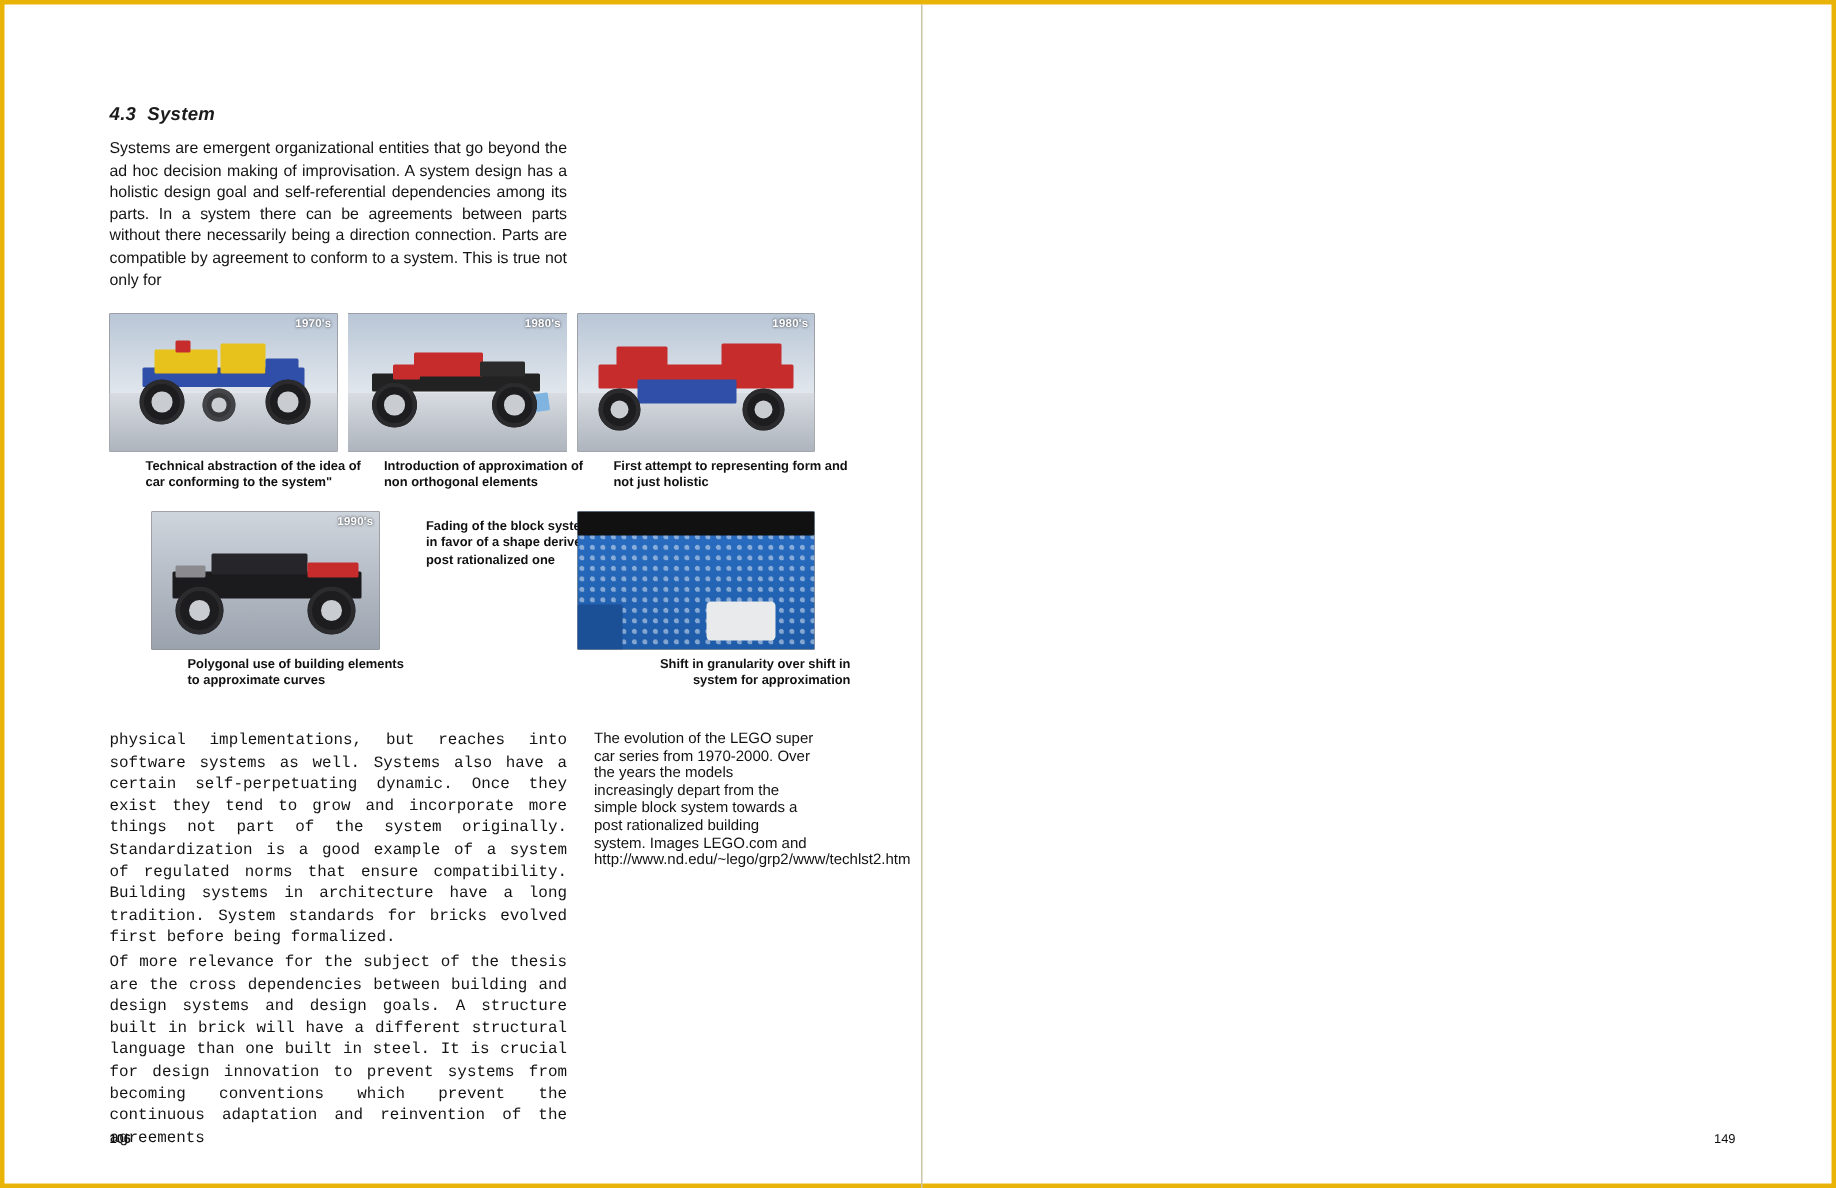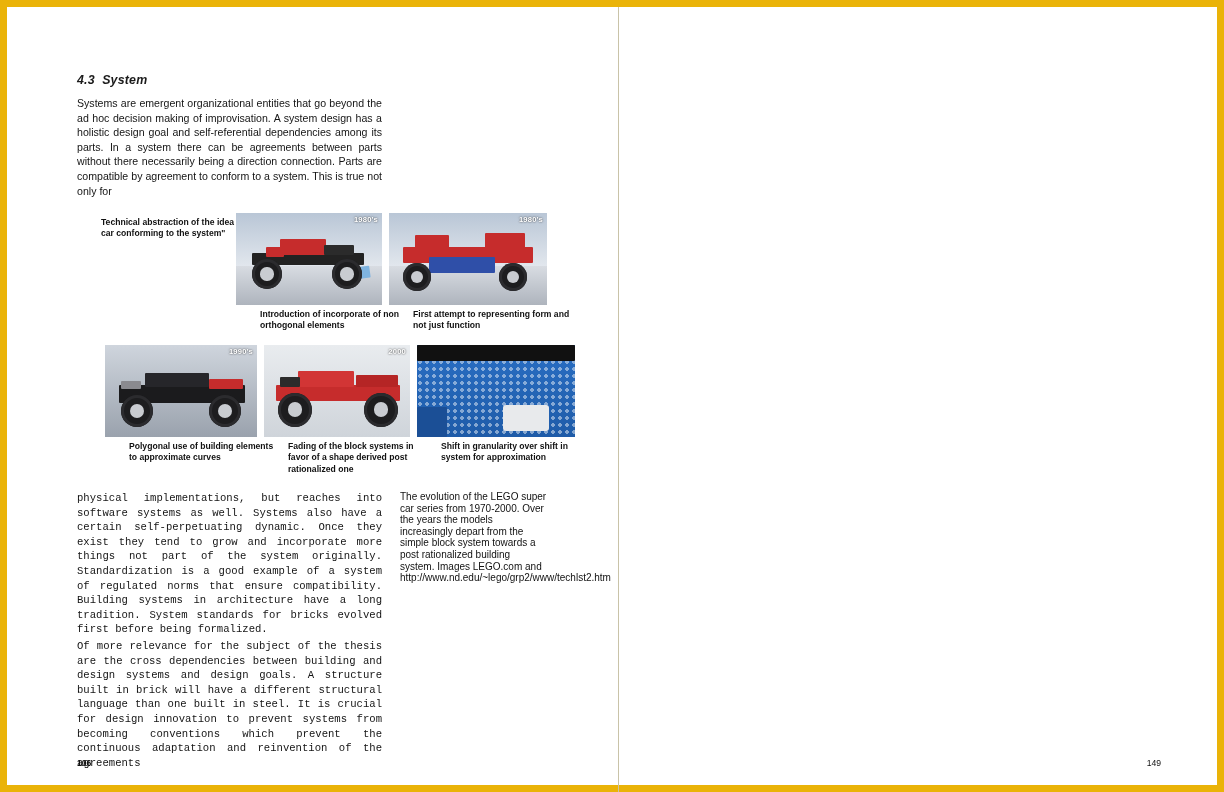--- a/index.html
+++ b/index.html
@@ -3,21 +3,21 @@
 <meta charset="utf-8">
 <style>
   html,body{margin:0;padding:0;}
   body{
     width:1224px;height:792px;
     background:#ffffff;
     font-family:"Liberation Sans", sans-serif;
     color:#1b1b1b;
     overflow:hidden;
   }
-  .spread{position:relative;width:1224px;height:792px;box-sizing:border-box;border:7px solid #eab308;background:#fff;}
+  .spread{position:relative;width:1224px;height:792px;box-sizing:border-box;border:3px solid #eab308;background:#fff;}
   .gutter{position:absolute;left:611px;top:0;width:1px;height:792px;background:#c9c3a8;}
 
   
   .body-text{
     font-size:10.6px;
     line-height:14.6px;
     text-align:justify;
     color:#141414;
   }
   .caption{
@@ -91,86 +91,89 @@
         <span>4.3</span>&nbsp;&nbsp;<span>System</span>
       </h2>
       <div class="body-text l-intro">Systems are emergent organizational entities that go beyond the ad hoc decision making of improvisation. A system design has a holistic design goal and self-referential dependencies among its parts. In a system there can be agreements between parts without there necessarily being a direction connection. Parts are compatible by agreement to conform to a system. This is true not only for</div>
     </div>
 
     <div class="figgrid">
 
       <div class="figrow">
 
         <div class="fig" style="width:152px;">
+          <div class="ph" style="width:152px;height:92px;">
+            <div class="sky"></div>
+              <div class="tabletop"></div>
+            <div class="part" style="left:22px;top:36px;width:108px;height:13px;background:#2f4fa8;"></div>
+            <div class="part" style="left:30px;top:24px;width:42px;height:16px;background:#e8c21c;"></div>
+            <div class="part" style="left:74px;top:20px;width:30px;height:20px;background:#e8c21c;"></div>
+            <div class="part" style="left:104px;top:30px;width:22px;height:11px;background:#2f4fa8;"></div>
+            <div class="part" style="left:44px;top:18px;width:10px;height:8px;background:#c62c2c;"></div>
+            <div class="wheel" style="left:20px;top:44px;width:30px;height:30px;"></div>
+            <div class="wheel" style="left:104px;top:44px;width:30px;height:30px;"></div>
+            <div class="wheel" style="left:62px;top:50px;width:22px;height:22px;opacity:.85;"></div>
+            <div class="yr">1970's</div>
+          </div>
           <div class="caption cap">Technical abstraction of the idea of car conforming to the system"</div>
         </div>
 
         <div class="fig" style="width:146px;">
           <div class="ph" style="width:146px;height:92px;">
             <div class="sky"></div>
               <div class="tabletop"></div>
             <div class="part" style="left:16px;top:40px;width:112px;height:12px;background:#222;"></div>
             <div class="part" style="left:44px;top:26px;width:46px;height:16px;background:#c62c2c;"></div>
             <div class="part" style="left:30px;top:34px;width:18px;height:10px;background:#c62c2c;"></div>
             <div class="part" style="left:88px;top:32px;width:30px;height:10px;background:#2b2b2b;"></div>
             <div class="part" style="left:112px;top:54px;width:22px;height:12px;background:#7fb4e0;transform:rotate(-8deg);"></div>
             <div class="wheel" style="left:16px;top:46px;width:30px;height:30px;"></div>
             <div class="wheel" style="left:96px;top:46px;width:30px;height:30px;"></div>
             <div class="yr">1980's</div>
           </div>
-          <div class="caption cap">Introduction of incorporate of non orthogonal elements</div>
+          <div class="caption cap">Introduction of approximation of non orthogonal elements</div>
         </div>
 
         <div class="fig" style="width:158px;">
           <div class="ph" style="width:158px;height:92px;">
             <div class="sky"></div>
               <div class="tabletop"></div>
             <div class="part" style="left:14px;top:34px;width:130px;height:16px;background:#c62c2c;"></div>
             <div class="part" style="left:40px;top:44px;width:66px;height:16px;background:#2f4fa8;"></div>
             <div class="part" style="left:26px;top:22px;width:34px;height:14px;background:#c62c2c;"></div>
             <div class="part" style="left:96px;top:20px;width:40px;height:16px;background:#c62c2c;"></div>
             <div class="wheel" style="left:14px;top:50px;width:28px;height:28px;"></div>
             <div class="wheel" style="left:110px;top:50px;width:28px;height:28px;"></div>
             <div class="yr">1980's</div>
           </div>
-          <div class="caption cap">First attempt to representing form and not just function</div>
+          <div class="caption cap">First attempt to representing form and not just holistic</div>
         </div>
       </div>
 
       <div class="figrow" style="margin-top:13px;padding-left:28px;">
 
         <div class="fig" style="width:152px;">
           <div class="ph" style="width:152px;height:92px;">
             <div class="darkbg"></div>
             <div class="part" style="left:14px;top:40px;width:126px;height:18px;background:#1b1b1d;"></div>
             <div class="part" style="left:40px;top:28px;width:64px;height:14px;background:#26262a;"></div>
             <div class="part" style="left:104px;top:34px;width:34px;height:10px;background:#c62c2c;"></div>
             <div class="part" style="left:16px;top:36px;width:20px;height:8px;background:#8a8a8f;"></div>
             <div class="wheel" style="left:16px;top:50px;width:32px;height:32px;"></div>
             <div class="wheel" style="left:104px;top:50px;width:32px;height:32px;"></div>
             <div class="yr">1990's</div>
           </div>
           <div class="caption cap">Polygonal use of building elements to approximate curves</div>
         </div>
 
         <div class="fig" style="width:146px;">
-          <div class="ph" style="width:146px;height:92px;">
-            <div class="sky" style="background:linear-gradient(#e9ecef,#cfd4da);"></div>
-            <div class="part" style="left:12px;top:40px;width:124px;height:16px;background:#c62c2c;"></div>
-            <div class="part" style="left:34px;top:26px;width:56px;height:16px;background:#d23535;"></div>
-            <div class="part" style="left:92px;top:30px;width:42px;height:12px;background:#b52525;"></div>
-            <div class="part" style="left:16px;top:32px;width:20px;height:10px;background:#2b2b2b;"></div>
-            <div class="wheel" style="left:14px;top:48px;width:34px;height:34px;"></div>
-            <div class="wheel" style="left:100px;top:48px;width:34px;height:34px;"></div>
-            <div class="yr">2000</div>
-          </div>
           <div class="caption cap">Fading of the block systems in favor of a shape derived post rationalized one</div>
         </div>
 
-        <div class="fig" style="width:158px;">
+        <div class="fig" style="width:158px;text-align:right;">
           <div class="ph" style="width:158px;height:92px;">
             <div style="position:absolute;inset:0;background:linear-gradient(#2a6fc4,#1e5ba8);"></div>
             <div class="studs" style="inset:0;"></div>
             <div class="part" style="left:0;top:0;width:158px;height:16px;background:#111;"></div>
             <div class="part" style="left:86px;top:60px;width:46px;height:26px;background:#e8eaec;border-radius:3px;"></div>
             <div class="part" style="left:0;top:62px;width:30px;height:30px;background:#1b4f96;"></div>
             <div class="yr"></div>
           </div>
           <div class="caption cap">Shift in granularity over shift in system for approximation</div>
         </div>

